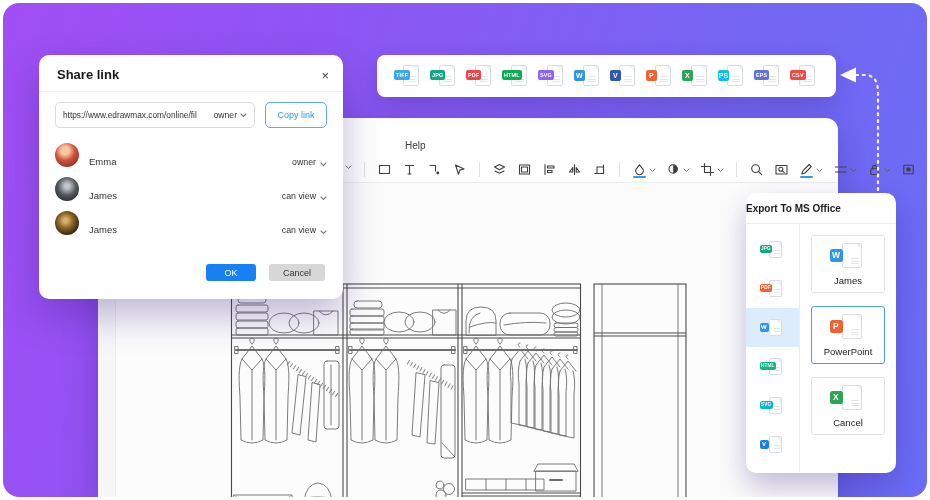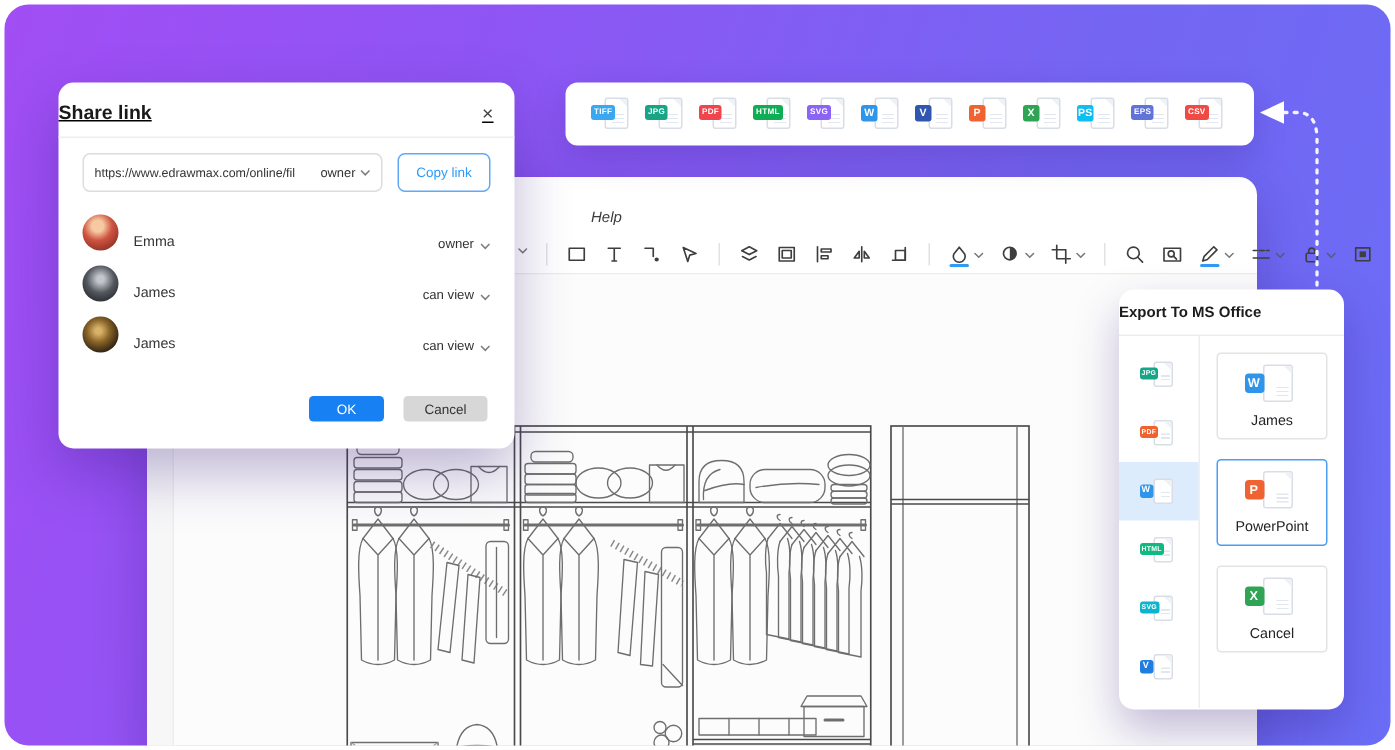--- a/index.html
+++ b/index.html
@@ -4,41 +4,41 @@
 <style>
   html,body{margin:0;padding:0;background:#ffffff;}
   *{box-sizing:border-box;font-family:"Liberation Sans",sans-serif;}
   .viewport{position:relative;width:930px;height:500px;overflow:hidden;background:#fff;}
   .stage{position:absolute;inset:3px;border-radius:16px;overflow:hidden;
          background:linear-gradient(108deg,#a14ef4 0%,#8f55f4 30%,#7466f3 70%,#6a6df6 100%);}
 
   
   .app-window{position:absolute;left:95px;top:115px;width:740px;height:385px;background:#fff;
               border-radius:12px 12px 0 0;box-shadow:0 12px 34px rgba(30,10,90,.25);z-index:10;}
-  .menubar{position:absolute;top:20px;left:0;right:0;height:18px;font-style:italic;}
+  .menubar{position:absolute;top:20px;left:11px;right:0;height:18px;}
   .menu-item{position:absolute;left:296px;top:2px;font-size:10px;color:#3c3c3c;}
   .toolbar{position:absolute;top:38px;left:240px;right:8px;height:26px;display:flex;align-items:center;}
   .tsep{width:1px;height:15px;background:#e2e2e2;margin:0 7px;flex:0 0 auto;}
   .tico{position:relative;display:flex;align-items:flex-end;margin:0 5px;color:#3e3e3e;flex:0 0 auto;}
   .tico svg{display:block;}
   .tico .caret{margin:0 0 4px 2px;opacity:.8;}
   .tico .accentbar{position:absolute;left:1px;bottom:-1px;width:13px;height:2px;background:#2f9bf5;border-radius:1px;}
   .tb-divider{position:absolute;top:64px;left:0;right:0;height:1px;background:#ececec;}
   .canvas{position:absolute;top:65px;left:0;right:0;bottom:0;background:#fcfcfc;overflow:hidden;}
   .canvas-gutter{position:absolute;left:0;top:0;bottom:0;width:18px;background:#f7f7f8;border-right:1px solid #ededed;}
   .wardrobe{position:absolute;left:130px;top:100px;width:460px;height:285px;}
   .wardrobe .ln{stroke:#6e6e6e;stroke-width:.9;fill:none;stroke-linecap:round;stroke-linejoin:round;}
   .wardrobe .fr{stroke:#4a4a4a;stroke-width:1.1;fill:none;}
   .wardrobe .dash{stroke:#9a9a9a;stroke-width:.8;fill:none;stroke-dasharray:3 3;}
   .wardrobe .hatch{stroke:#8a8a8a;stroke-width:5;stroke-dasharray:1 2.6;fill:none;}
 
   
   .share-dialog{position:absolute;left:36px;top:52px;width:304px;height:244px;background:#fff;border-radius:10px;
                 box-shadow:0 16px 38px rgba(45,20,120,.30);z-index:30;}
-  .sd-header{display:flex;align-items:flex-end;padding:12px 14px 9px 0;border-bottom:1px solid #ededed;text-decoration:underline;}
+  .sd-header{display:flex;align-items:flex-end;padding:12px 14px 9px 18px;border-bottom:1px solid #ededed;}
   .sd-title{font-size:13px;font-weight:bold;color:#191919;flex:1;}
   .sd-close{font-size:13px;color:#444;cursor:pointer;line-height:1;}
   .sd-desc{padding:10px 16px 0;font-size:8.6px;color:#4d4d4d;letter-spacing:.1px;}
   .sd-linkrow{display:flex;gap:10px;margin:10px 16px 0;align-items:flex-end;}
   .sd-input{flex:1;height:26px;border:1px solid #dcdcdc;border-radius:5px;display:flex;align-items:center;
             padding:0 7px;background:#fff;}
   .sd-url{flex:1;font-size:8.3px;color:#333;white-space:nowrap;overflow:hidden;}
   .sd-perm{font-size:8.6px;color:#333;margin-right:3px;}
   .sd-copy{width:62px;height:26px;border:1px solid #5fa9f7;border-radius:5px;background:#fff;color:#2f9bf5;
            font-size:9px;display:flex;align-items:center;justify-content:center;cursor:pointer;}

